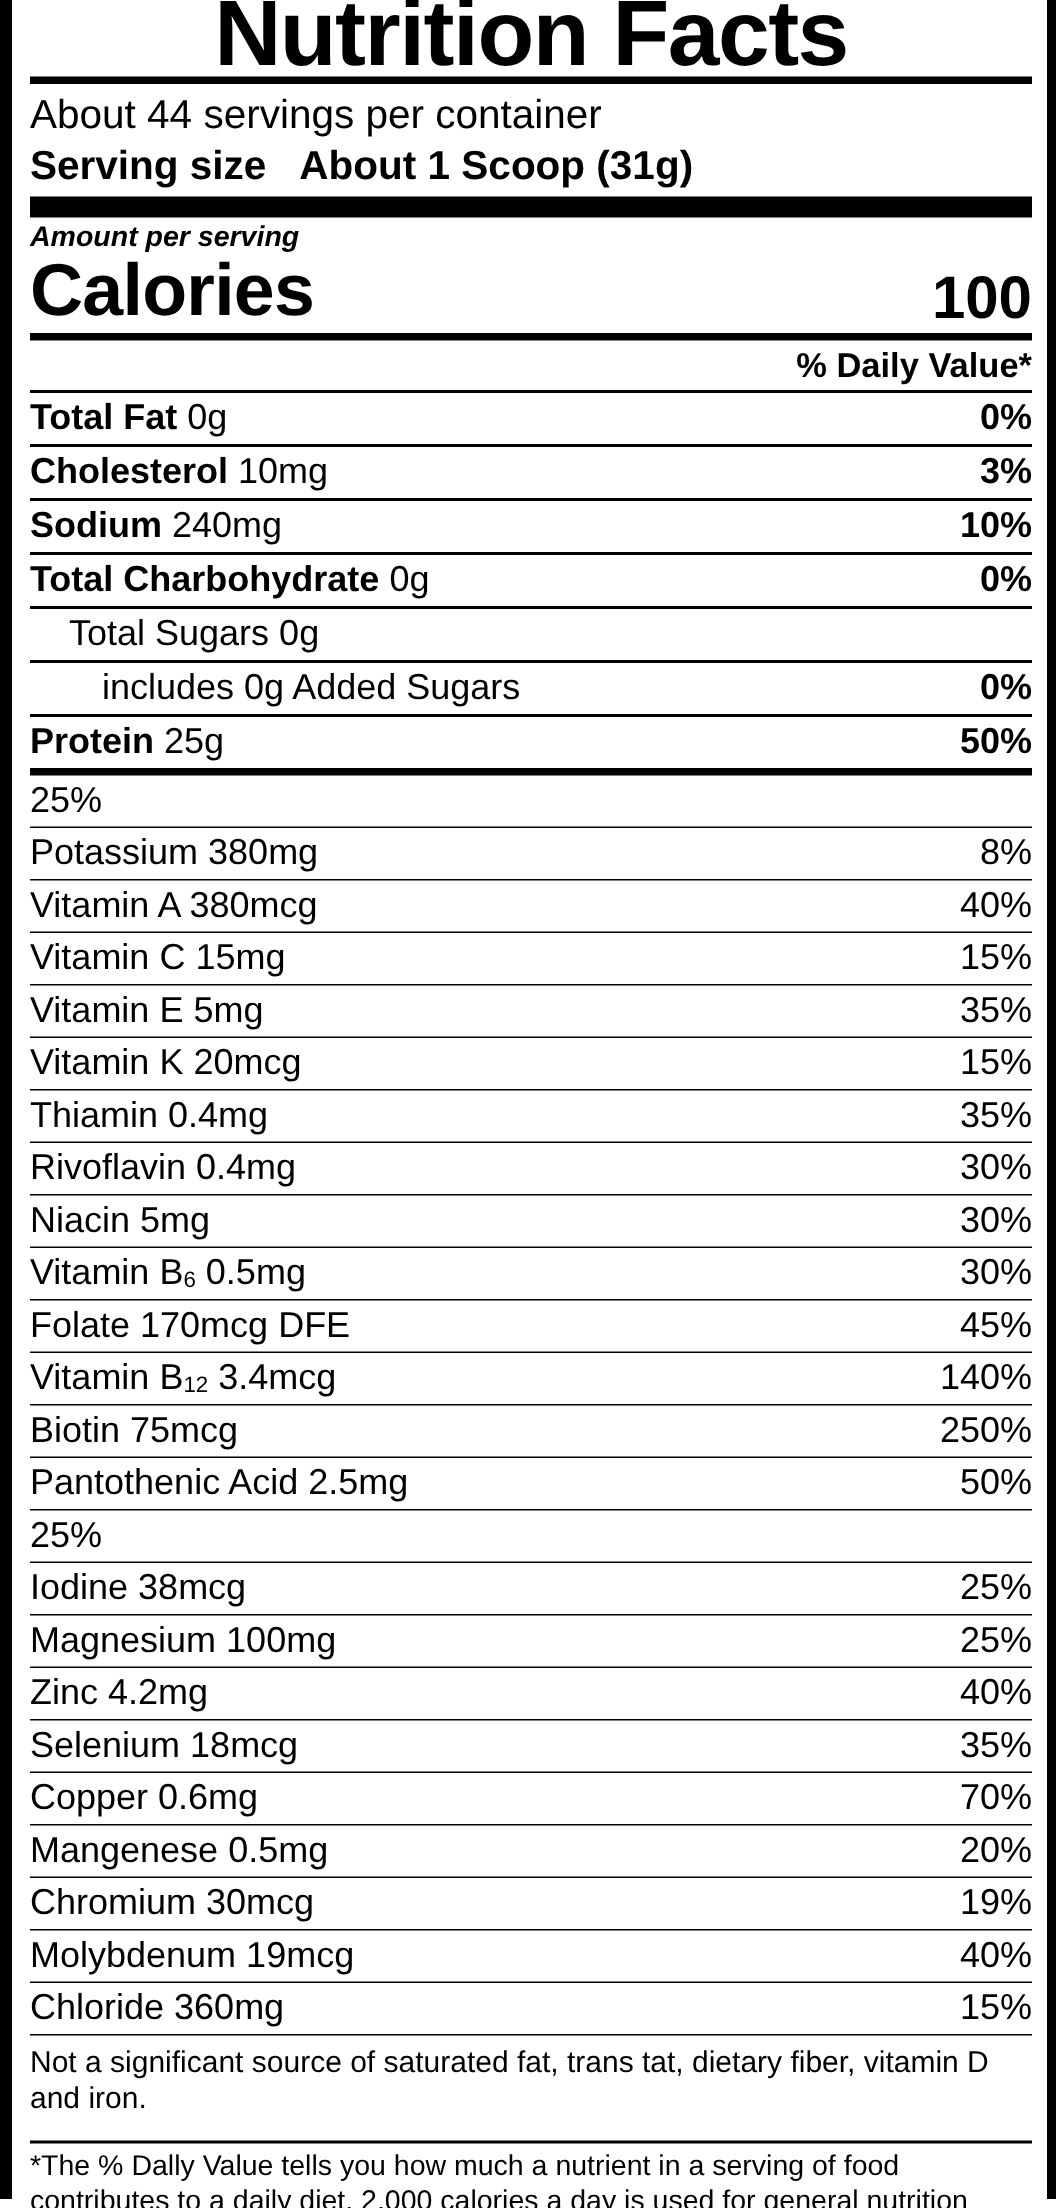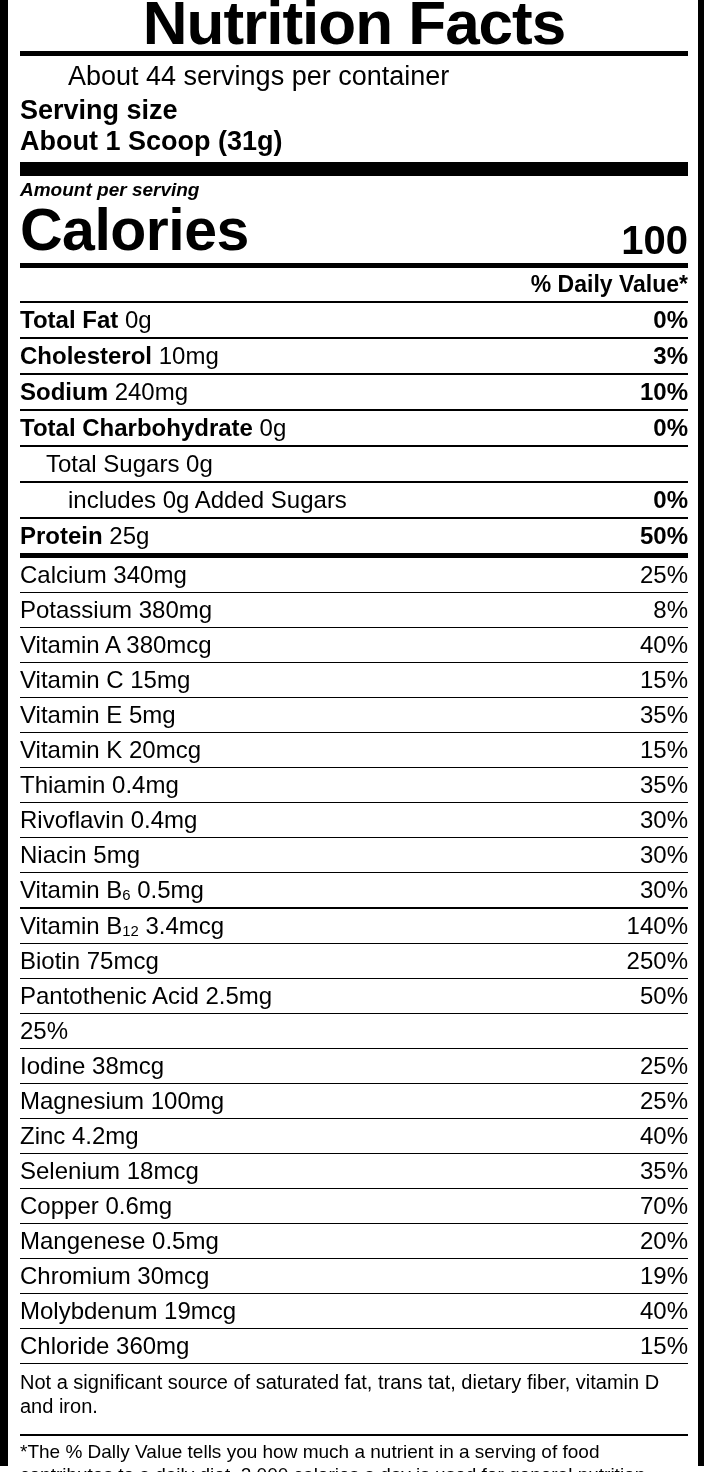--- a/index.html
+++ b/index.html
@@ -47,46 +47,44 @@
 
   .rule-thin { border-bottom: 2px solid #000; }
   .rule-med  { border-bottom: 5px solid #000; }
   .rule-thick{ border-bottom: 14px solid #000; }
   .rule-hair { border-bottom: 1px solid #000; }
 
   .servings {
     font-size: 27px;
     line-height: 1.25;
     padding: 4px 0 1px 0;
-    margin-left: 48px;
   }
   .serving-size {
     font-size: 27px;
     font-weight: bold;
     padding: 0 0 5px 0;
     display: flex;
     justify-content: flex-start;
-    flex-direction: column;
   }
   .serving-size .ss-label { margin-right: 22px; }
 
   .amount-per {
     font-size: 19px;
     font-weight: bold;
     padding: 3px 0 0 0;
     font-style: italic;
   }
   .calories-row {
     display: flex;
     align-items: flex-end;
     justify-content: space-between;
     padding: 0 0 3px 0;
   }
   .calories-word {
-    font-size: 59px;
+    font-size: 49px;
     font-weight: bold;
     line-height: 1.0;
     letter-spacing: -0.5px;
   }
   .calories-value {
     font-size: 40px;
     font-weight: bold;
     line-height: 1.0;
   }
 
@@ -197,21 +195,20 @@
       <div class="rule-thin"></div>
       <div class="row">
         <span class="nm"><b>Protein</b> <span class="light">25g</span></span>
         <span class="dv">50%</span>
       </div>
       <div class="rule-med"></div>
     </div>
 
   <div id="vitamins">
       <div class="vit-row">
-        <span class="nm">Calcium 340mg</span>
         <span class="dv">25%</span>
       </div>
       <div class="rule-hair"></div>
       <div class="vit-row">
         <span class="nm">Potassium 380mg</span>
         <span class="dv">8%</span>
       </div>
       <div class="rule-hair"></div>
       <div class="vit-row">
         <span class="nm">Vitamin A 380mcg</span>
@@ -246,20 +243,24 @@
       <div class="vit-row">
         <span class="nm">Niacin 5mg</span>
         <span class="dv">30%</span>
       </div>
       <div class="rule-hair"></div>
       <div class="vit-row">
         <span class="nm">Vitamin B<sub>6</sub> 0.5mg</span>
         <span class="dv">30%</span>
       </div>
       <div class="rule-hair"></div>
+      <div class="vit-row">
+        <span class="nm">Folate  170mcg DFE</span>
+        <span class="dv">45%</span>
+      </div>
       <div class="rule-hair"></div>
       <div class="vit-row">
         <span class="nm">Vitamin B<sub>12</sub>  3.4mcg</span>
         <span class="dv">140%</span>
       </div>
       <div class="rule-hair"></div>
       <div class="vit-row">
         <span class="nm">Biotin 75mcg</span>
         <span class="dv">250%</span>
       </div>

